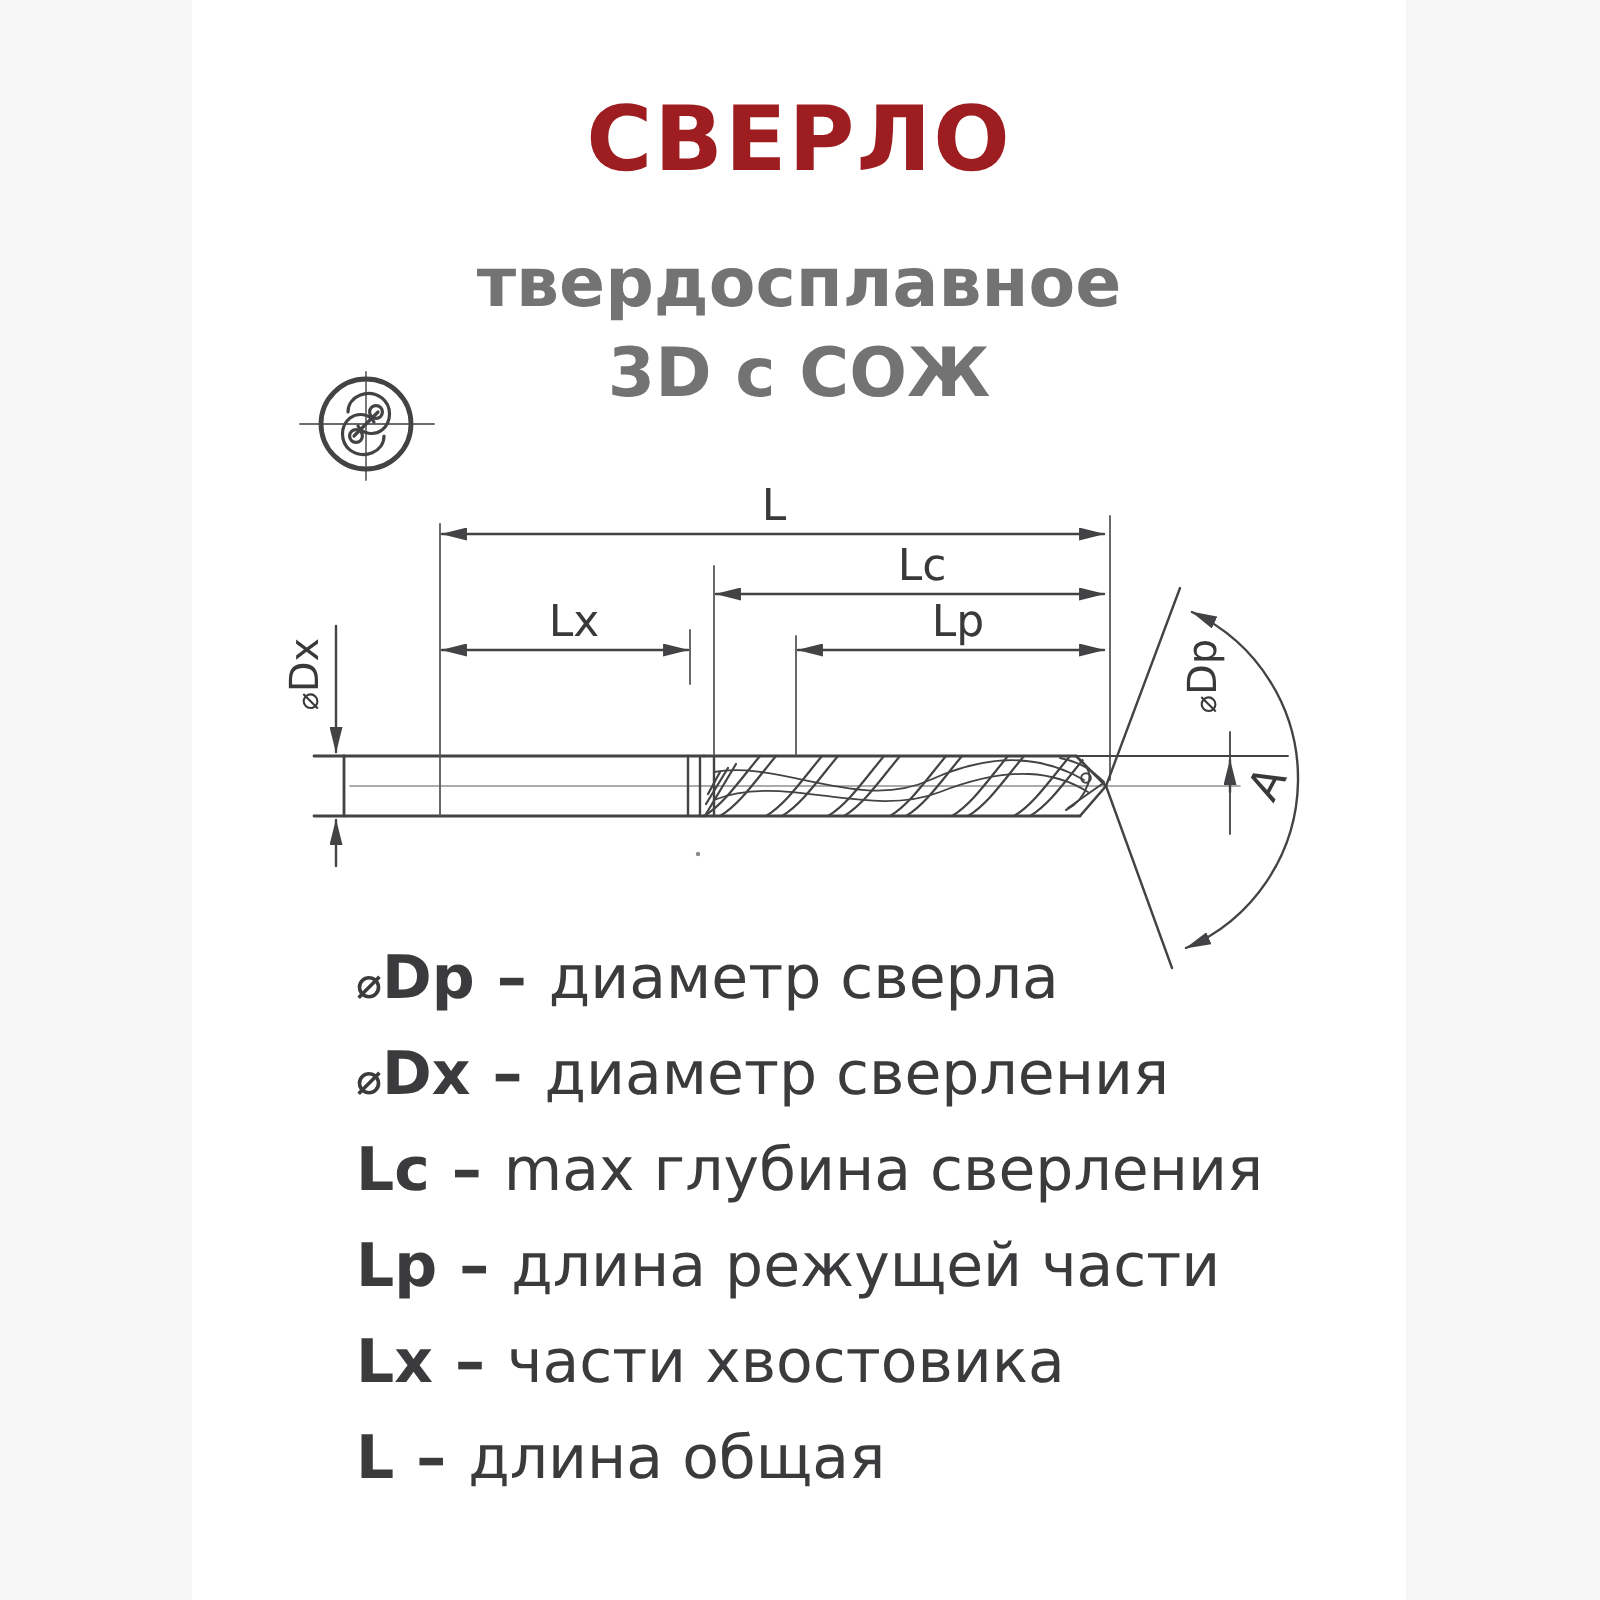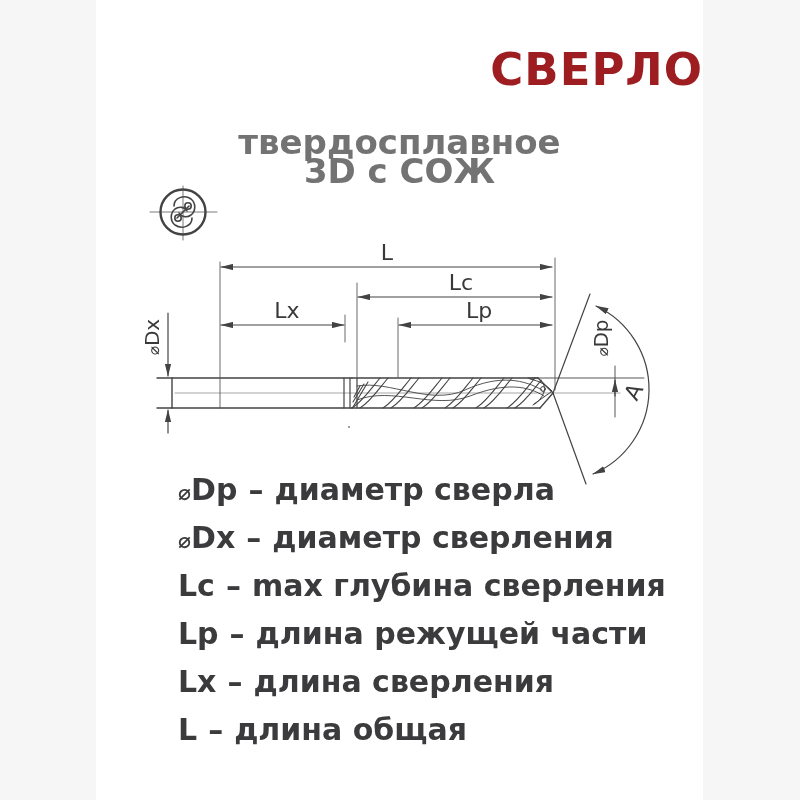--- a/index.html
+++ b/index.html
@@ -7,41 +7,41 @@
     width:800px;height:800px;position:relative;overflow:hidden;
     background:#f6f6f7;
     font-family:"DejaVu Sans","Liberation Sans",sans-serif;
   }
   .card{
     position:absolute;left:96px;top:0;width:607px;height:800px;
     background:#ffffff;
   }
   .title{
     position:absolute;left:96px;top:44px;width:607px;
-    text-align:right;margin:0;
+    text-align:center;margin:0;
     font-size:45px;line-height:52px;font-weight:bold;letter-spacing:1px;
     color:#9d1d20;
   }
   .subtitle{
     position:absolute;left:96px;width:607px;text-align:center;margin:0;
     font-size:34px;line-height:42px;font-weight:bold;color:#737373;
   }
   .subtitle.s1{top:121px;}
-  .subtitle.s2{top:150px;}
+  .subtitle.s2{top:166px;}
   svg.drawing{position:absolute;left:130px;top:180px;}
   .legend{
     position:absolute;left:96px;top:466px;width:607px;
     padding-left:82px;box-sizing:border-box;
     color:#3b3b3d;
   }
   .legend-row{height:48px;line-height:48px;font-size:30px;white-space:nowrap;}
   .legend-row .term{font-weight:bold;}
   .legend-row .dia{font-size:0.72em;font-weight:bold;}
   .legend-row .sep{font-weight:bold;margin:0 11px;}
-  .legend-row .desc{font-weight:bold;}
+  .legend-row .desc{font-weight:normal;}
 </style>
 </head>
 <body>
 
 <div class="card"></div>
 
 <h1 class="title">СВЕРЛО</h1>
 <div class="subtitle s1">твердосплавное</div>
 <div class="subtitle s2">3D с СОЖ</div>
 
@@ -155,15 +155,15 @@
     <text transform="rotate(-90 471 158)" x="471" y="165" font-size="20"><tspan font-size="15">⌀</tspan><tspan>Dp</tspan></text>
     <text transform="rotate(-62 504 212)" x="504" y="219">A</text>
   </g>
 </svg>
 
 <div class="legend">
   <div class="legend-row"><span class="term"><span class="dia">⌀</span><span>Dp</span></span><span class="sep">–</span><span class="desc">диаметр сверла</span></div>
   <div class="legend-row"><span class="term"><span class="dia">⌀</span><span>Dx</span></span><span class="sep">–</span><span class="desc">диаметр сверления</span></div>
   <div class="legend-row"><span class="term"><span class="dia"></span><span>Lc</span></span><span class="sep">–</span><span class="desc">max глубина сверления</span></div>
   <div class="legend-row"><span class="term"><span class="dia"></span><span>Lp</span></span><span class="sep">–</span><span class="desc">длина режущей части</span></div>
-  <div class="legend-row"><span class="term"><span class="dia"></span><span>Lx</span></span><span class="sep">–</span><span class="desc">длина сверления</span></div>
+  <div class="legend-row"><span class="term"><span class="dia"></span><span>Lx</span></span><span class="sep">–</span><span class="desc">части хвостовика</span></div>
   <div class="legend-row"><span class="term"><span class="dia"></span><span>L</span></span><span class="sep">–</span><span class="desc">длина общая</span></div>
 </div>
 
 </body></html>

